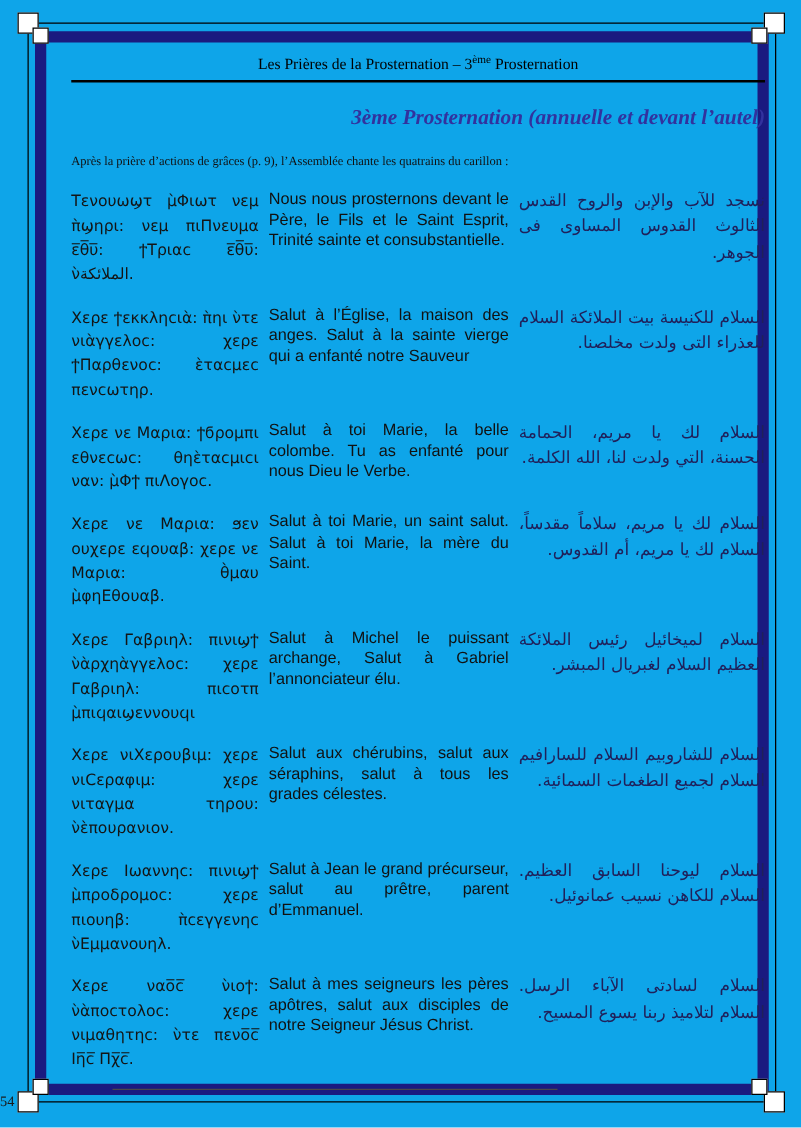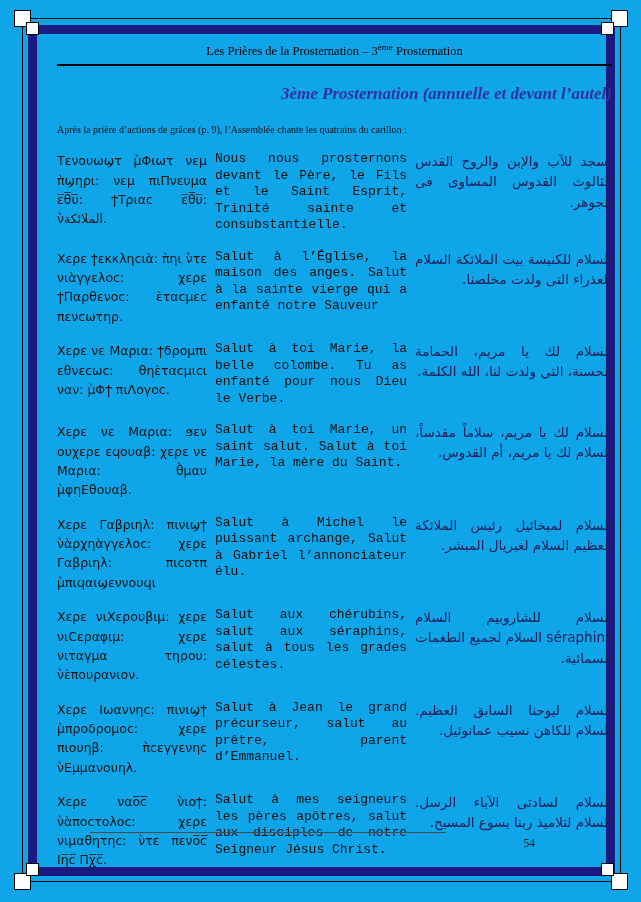--- a/index.html
+++ b/index.html
@@ -49,33 +49,33 @@
     row-gap:15px;
   }
   .row{display:contents;}
   .cell{min-height:10px;}
   .coptic{
     font-family:"DejaVu Sans", sans-serif;
     font-size:12.5px;line-height:1.55;
     text-align:justify;color:#141414;
   }
   .french{
-    font-family:Liberation Mono, monospace;
+    font-family:Liberation Sans, sans-serif;
     font-size:13px;line-height:1.27;
     text-align:justify;color:#111;
   }
   .arabic{
     direction:rtl;
     font-family:"DejaVu Sans", sans-serif;
     font-size:13.5px;line-height:1.5;
     text-align:justify;color:#20205a;
   }
   
   .footer{
-    position:absolute;left:0;top:832px;width:535px;text-align:right;
+    position:absolute;left:0;top:871px;width:535px;text-align:left;
   }
   .footer-rule{
     width:356px;height:1px;background:#4a4a4a;margin:0 auto;
   }
   .page-number{
     margin-top:4px;font-size:11.5px;color:#1a1a1a;
     font-family:"Liberation Serif", serif;
   }
 </style>
 </head>
@@ -142,21 +142,21 @@
 
       <div class="row">
         <div class="cell coptic">Χερε Γαβριηλ: πινιϣϯ ν̀ὰρχηὰγγελοc: χερε Γαβριηλ: πιcοτπ μ̀πιϥαιϣεννουϥι</div>
         <div class="cell french">Salut à Michel le puissant archange, Salut à Gabriel l’annonciateur élu.</div>
         <div class="cell arabic">السلام لميخائيل رئيس الملائكة العظيم السلام لغبريال المبشر.</div>
       </div>
 
       <div class="row">
         <div class="cell coptic">Χερε νιΧερουβιμ: χερε νιCεραφιμ: χερε νιταγμα τηρου: ν̀ὲπουρανιον.</div>
         <div class="cell french">Salut aux chérubins, salut aux séraphins, salut à tous les grades célestes.</div>
-        <div class="cell arabic">السلام للشاروبيم السلام séraphins السلام لجميع الطغمات السمائية.</div>
+        <div class="cell arabic">السلام للشاروبيم السلام للسارافيم السلام لجميع الطغمات السمائية.</div>
       </div>
 
       <div class="row">
         <div class="cell coptic">Χερε Ιωαννηc: πινιϣϯ μ̀προδρομοc: χερε πιουηβ: π̀cεγγενηc ν̀Εμμανουηλ.</div>
         <div class="cell french">Salut à Jean le grand précurseur, salut au prêtre, parent d’Emmanuel.</div>
         <div class="cell arabic">السلام ليوحنا السابق العظيم. السلام للكاهن نسيب عمانوئيل.</div>
       </div>
 
       <div class="row">
         <div class="cell coptic">Χερε ναο̅c̅ ν̀ιοϯ: ν̀ὰποcτολοc: χερε νιμαθητηc: ν̀τε πενο̅c̅ Ιη̅c̅ Πχ̅c̅.</div>

